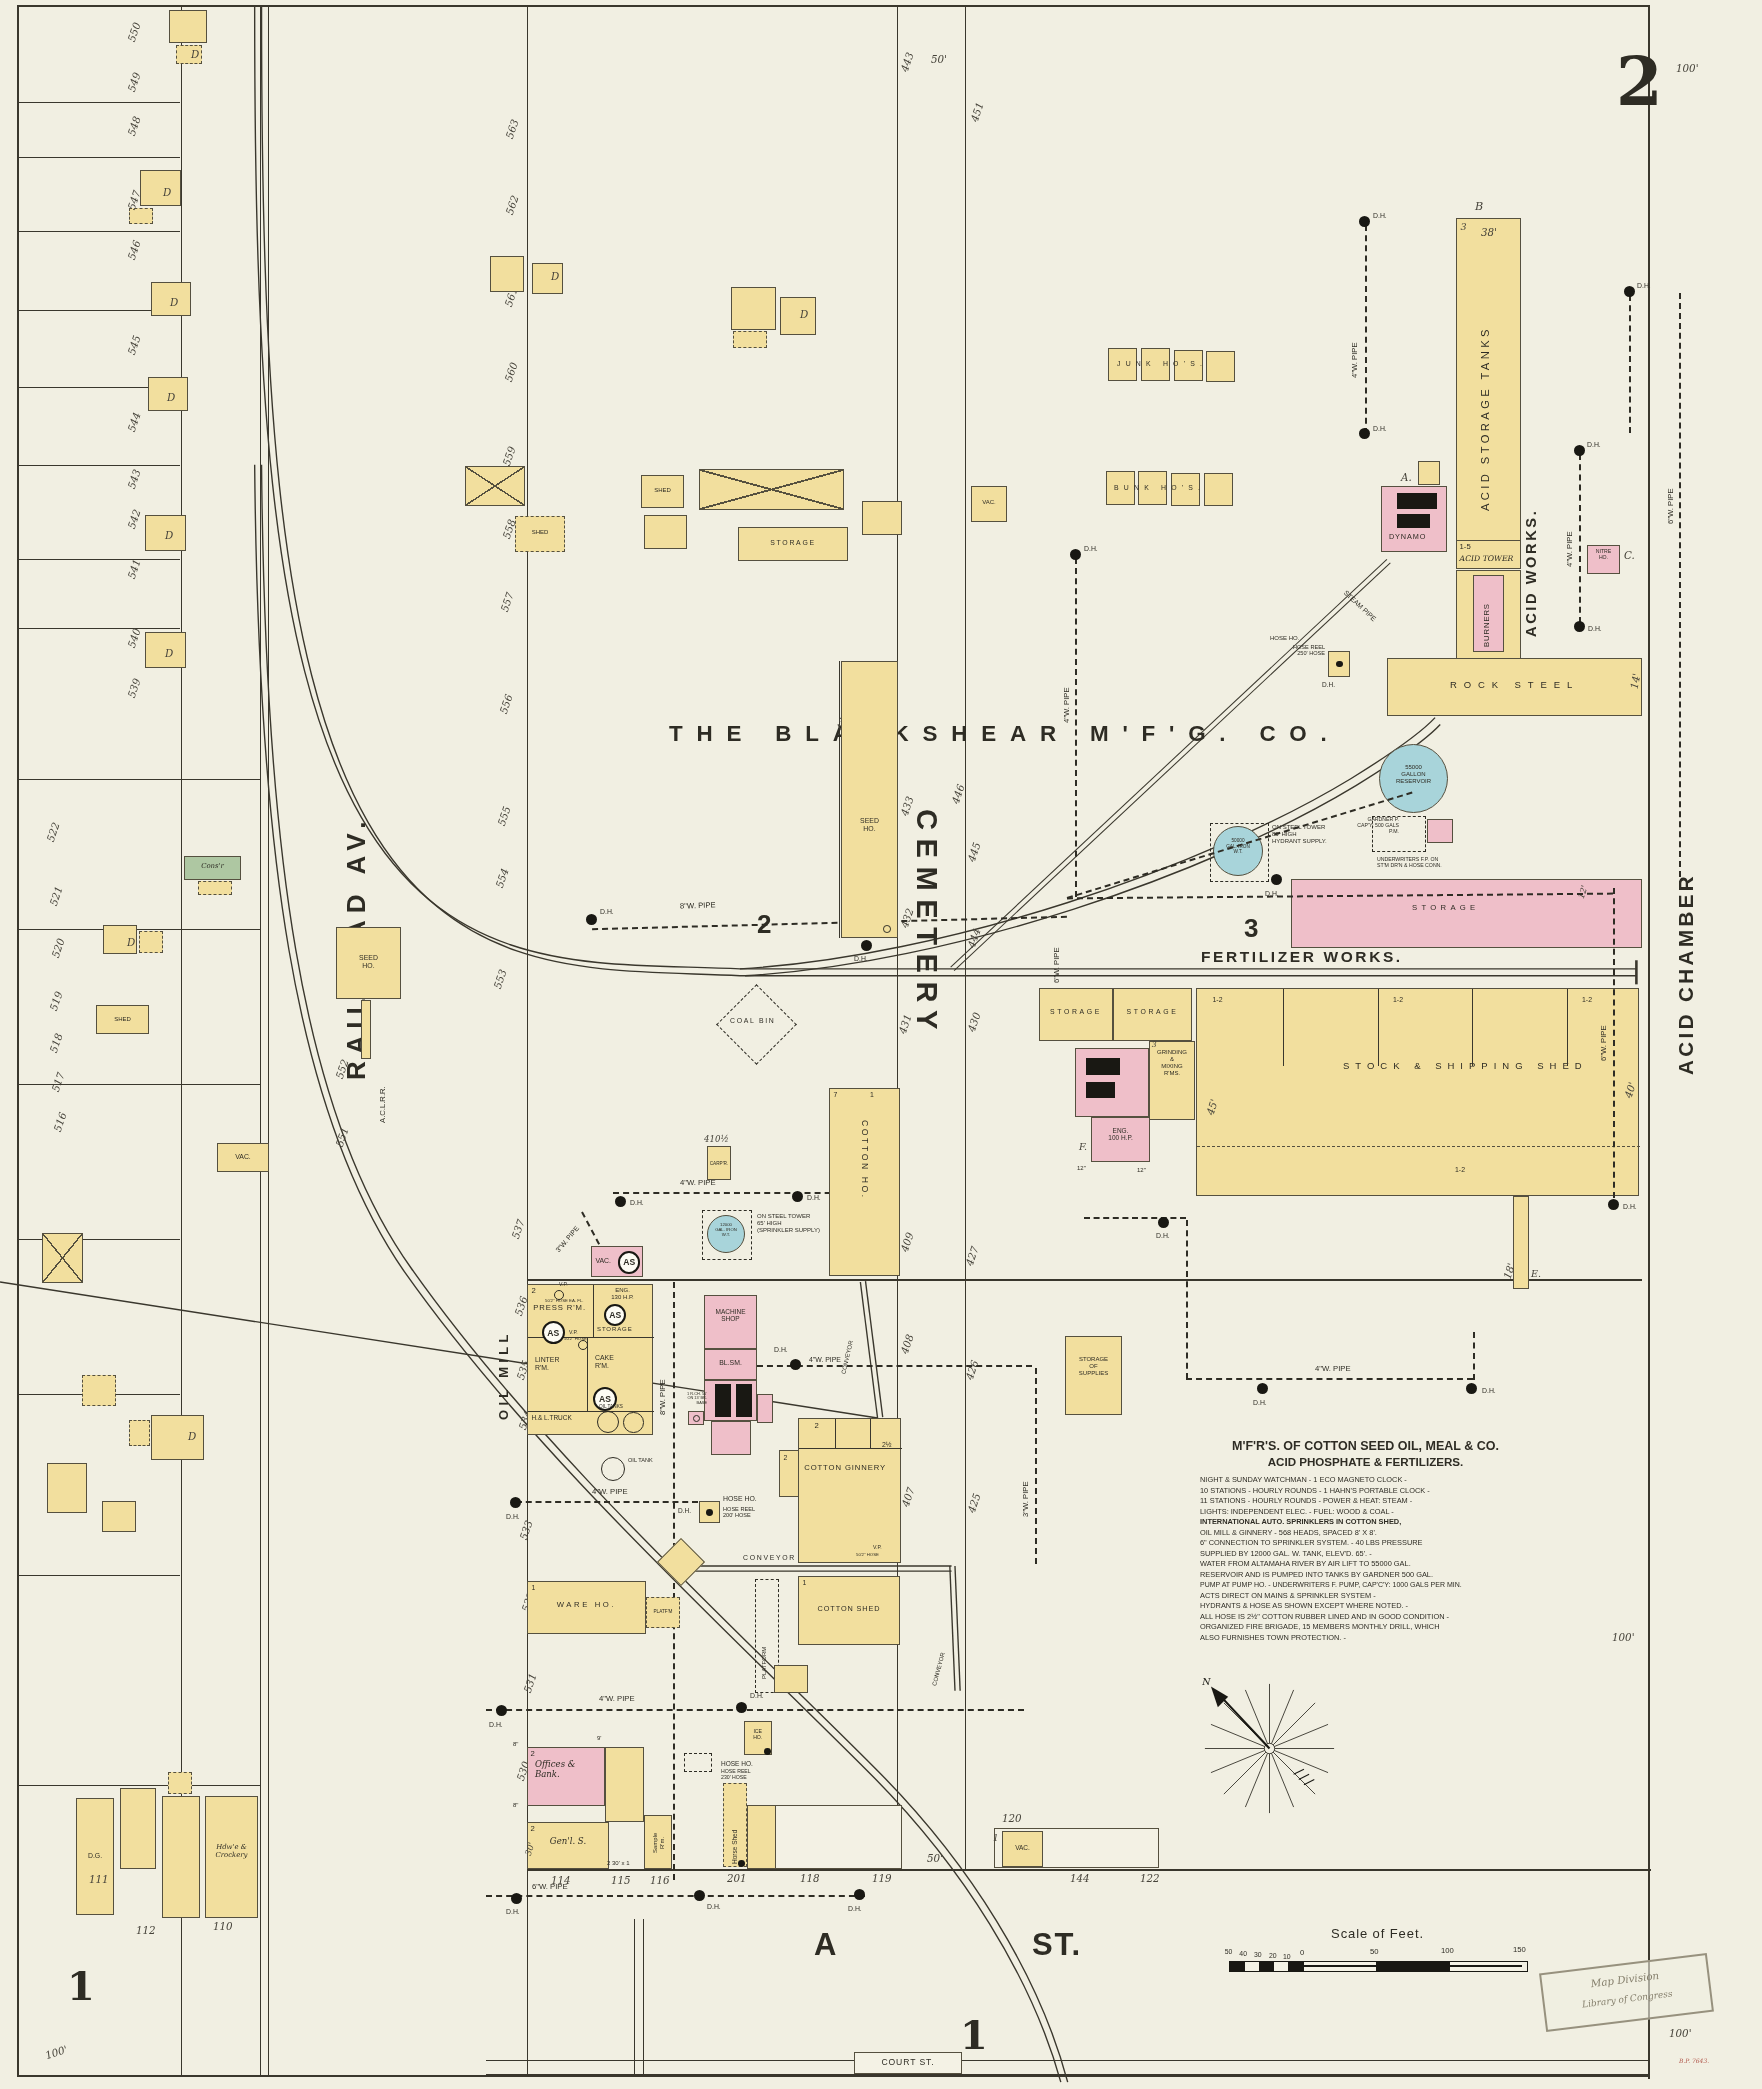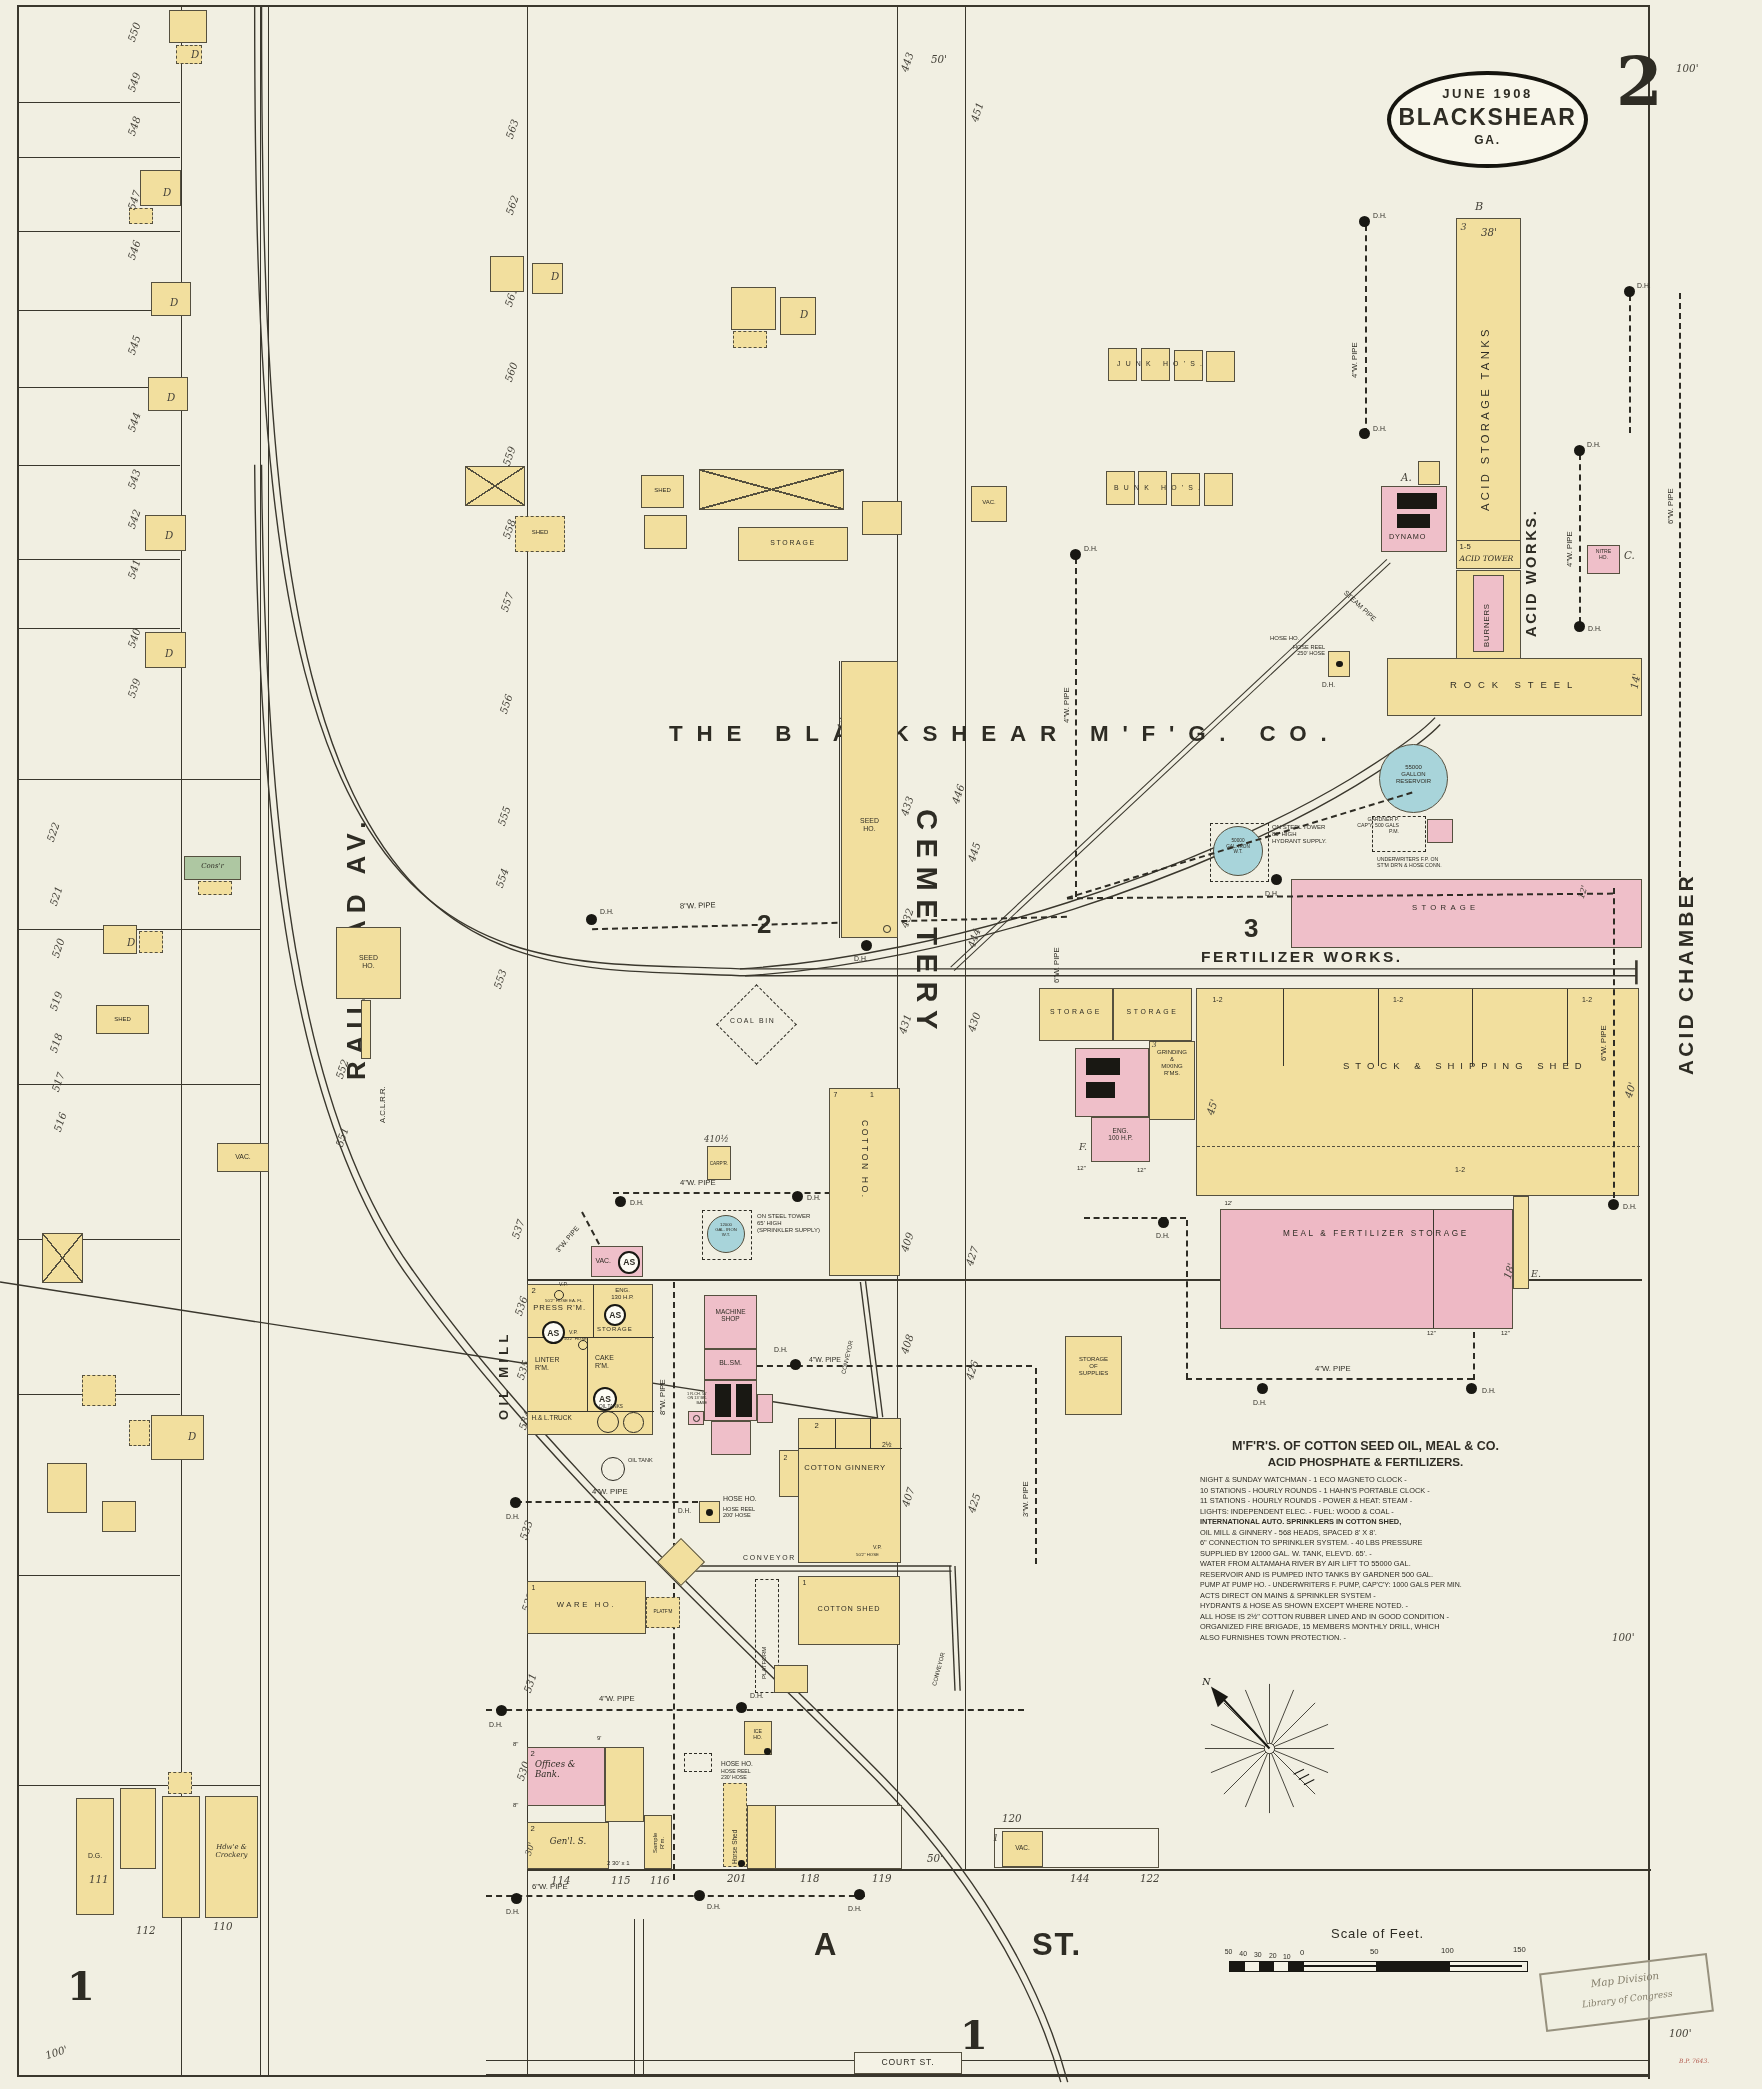--- a/index.html
+++ b/index.html
@@ -90,25 +90,20 @@
 <div class="a ln" style="left:17px;top:779px;width:243px;height:0.9px"></div>
 <div class="a ln" style="left:17px;top:929px;width:243px;height:0.9px"></div>
 <div class="a ln" style="left:17px;top:1084px;width:243px;height:0.9px"></div>
 <div class="a ln" style="left:17px;top:1239px;width:163px;height:0.9px"></div>
 <div class="a ln" style="left:17px;top:1394px;width:163px;height:0.9px"></div>
 <div class="a ln" style="left:17px;top:1575px;width:163px;height:0.9px"></div>
 <div class="a ln" style="left:17px;top:1785px;width:243px;height:0.9px"></div>
 
 <div class="a t ts" style="left:1616px;top:43px;font-size:67px;font-weight:bold;font-style:normal">2</div>
 <div class="a t numh" style="left:1676px;top:62px">100'</div>
-<div class="a" style="left:1387px;top:71px;width:193px;height:89px;border:4.3px solid #15140e;border-radius:50%;background:#f8f6ea">
-  <div class="a t c" style="left:0;top:12px;width:100%;font-size:13px;font-weight:bold;letter-spacing:2.6px">JUNE 1908</div>
-  <div class="a t c" style="left:0;top:29px;width:100%;font-size:23px;font-weight:bold;letter-spacing:1.7px">BLACKSHEAR</div>
-  <div class="a t c" style="left:0;top:59px;width:100%;font-size:12px;font-weight:bold;letter-spacing:1.7px">GA.</div>
-</div>
 
 <div class="a t" style="left:669px;top:721px;font-size:22.4px;letter-spacing:13.8px;font-weight:bold">THE BLACKSHEAR M'F'G. CO.</div>
 <div class="a t vb big" style="left:342px;top:736px;height:344px;font-size:26px;letter-spacing:6.9px">RAILROAD AV.</div>
 <div class="a t vb" style="left:379px;top:1063px;height:60px;font-size:7.7px">A.C.L.R.R.</div>
 <div class="a t vt big" style="left:910px;top:809px;height:344px;font-size:29px;letter-spacing:8.6px">CEMETERY</div>
 <div class="a t vb big" style="left:1674px;top:817px;height:258px;font-size:20.6px;letter-spacing:3.4px">ACID CHAMBER</div>
 <div class="a t big" style="left:814px;top:1927px;font-size:31px">A</div>
 <div class="a t big" style="left:1032px;top:1927px;font-size:31px">ST.</div>
 <div class="a wh" style="left:854px;top:2052px;width:108px;height:22.4px;background:#f4f2e5">
   <div class="t c" style="margin-top:5.2px;font-size:8.6px;letter-spacing:0.9px">COURT ST.</div>
@@ -384,27 +379,20 @@
   <div class="a bar" style="left:10.3px;top:8.6px;width:34px;height:17px"></div>
   <div class="a bar" style="left:10.3px;top:33px;width:29px;height:15.5px"></div>
 </div>
 <div class="a p" style="left:1091px;top:1117px;width:59px;height:45px">
   <div class="t ml" style="margin-top:8.6px;font-size:6.5px">ENG.
 100 H.P.</div>
     </div>
 <div class="a numh" style="left:1079px;top:1141px;font-size:9.5px">F.</div>
 <div class="a t" style="left:1077px;top:1165px;font-size:6px">12"</div>
 <div class="a t" style="left:1137px;top:1167px;font-size:6px">12"</div>
-<div class="a pk2 a" style="left:1220px;top:1209px;width:293px;height:120px;border:1.3px solid #55503f;box-sizing:border-box;background:#eeb9c5">
-  <div class="a t" style="left:62px;top:19px;font-size:8.2px;letter-spacing:2.6px">MEAL &amp; FERTILIZER STORAGE</div>
-  <div class="a ln" style="left:212px;top:0;width:0.9px;height:118px"></div>
-  <div class="a t" style="left:3.4px;top:-10.3px;font-size:6px">12'</div>
-  <div class="a t" style="left:206px;top:120px;font-size:6px">12"</div>
-  <div class="a t" style="left:280px;top:120px;font-size:6px">12"</div>
-</div>
 <div class="a y" style="left:1513px;top:1196px;width:15.5px;height:93px"></div>
 <div class="a numh" style="left:1531px;top:1268px;font-size:9.5px">E.</div>
 <div class="a num" style="left:1501px;top:1265px">18'</div>
 <div class="a y" style="left:1065px;top:1336px;width:57px;height:79px">
   <div class="t ml" style="margin-top:19px;font-size:6px">STORAGE
 OF
 SUPPLIES</div>
     </div>
 
 <div class="a ph" style="left:592px;top:922px;width:475px;transform:rotate(-1.5deg)"></div>

